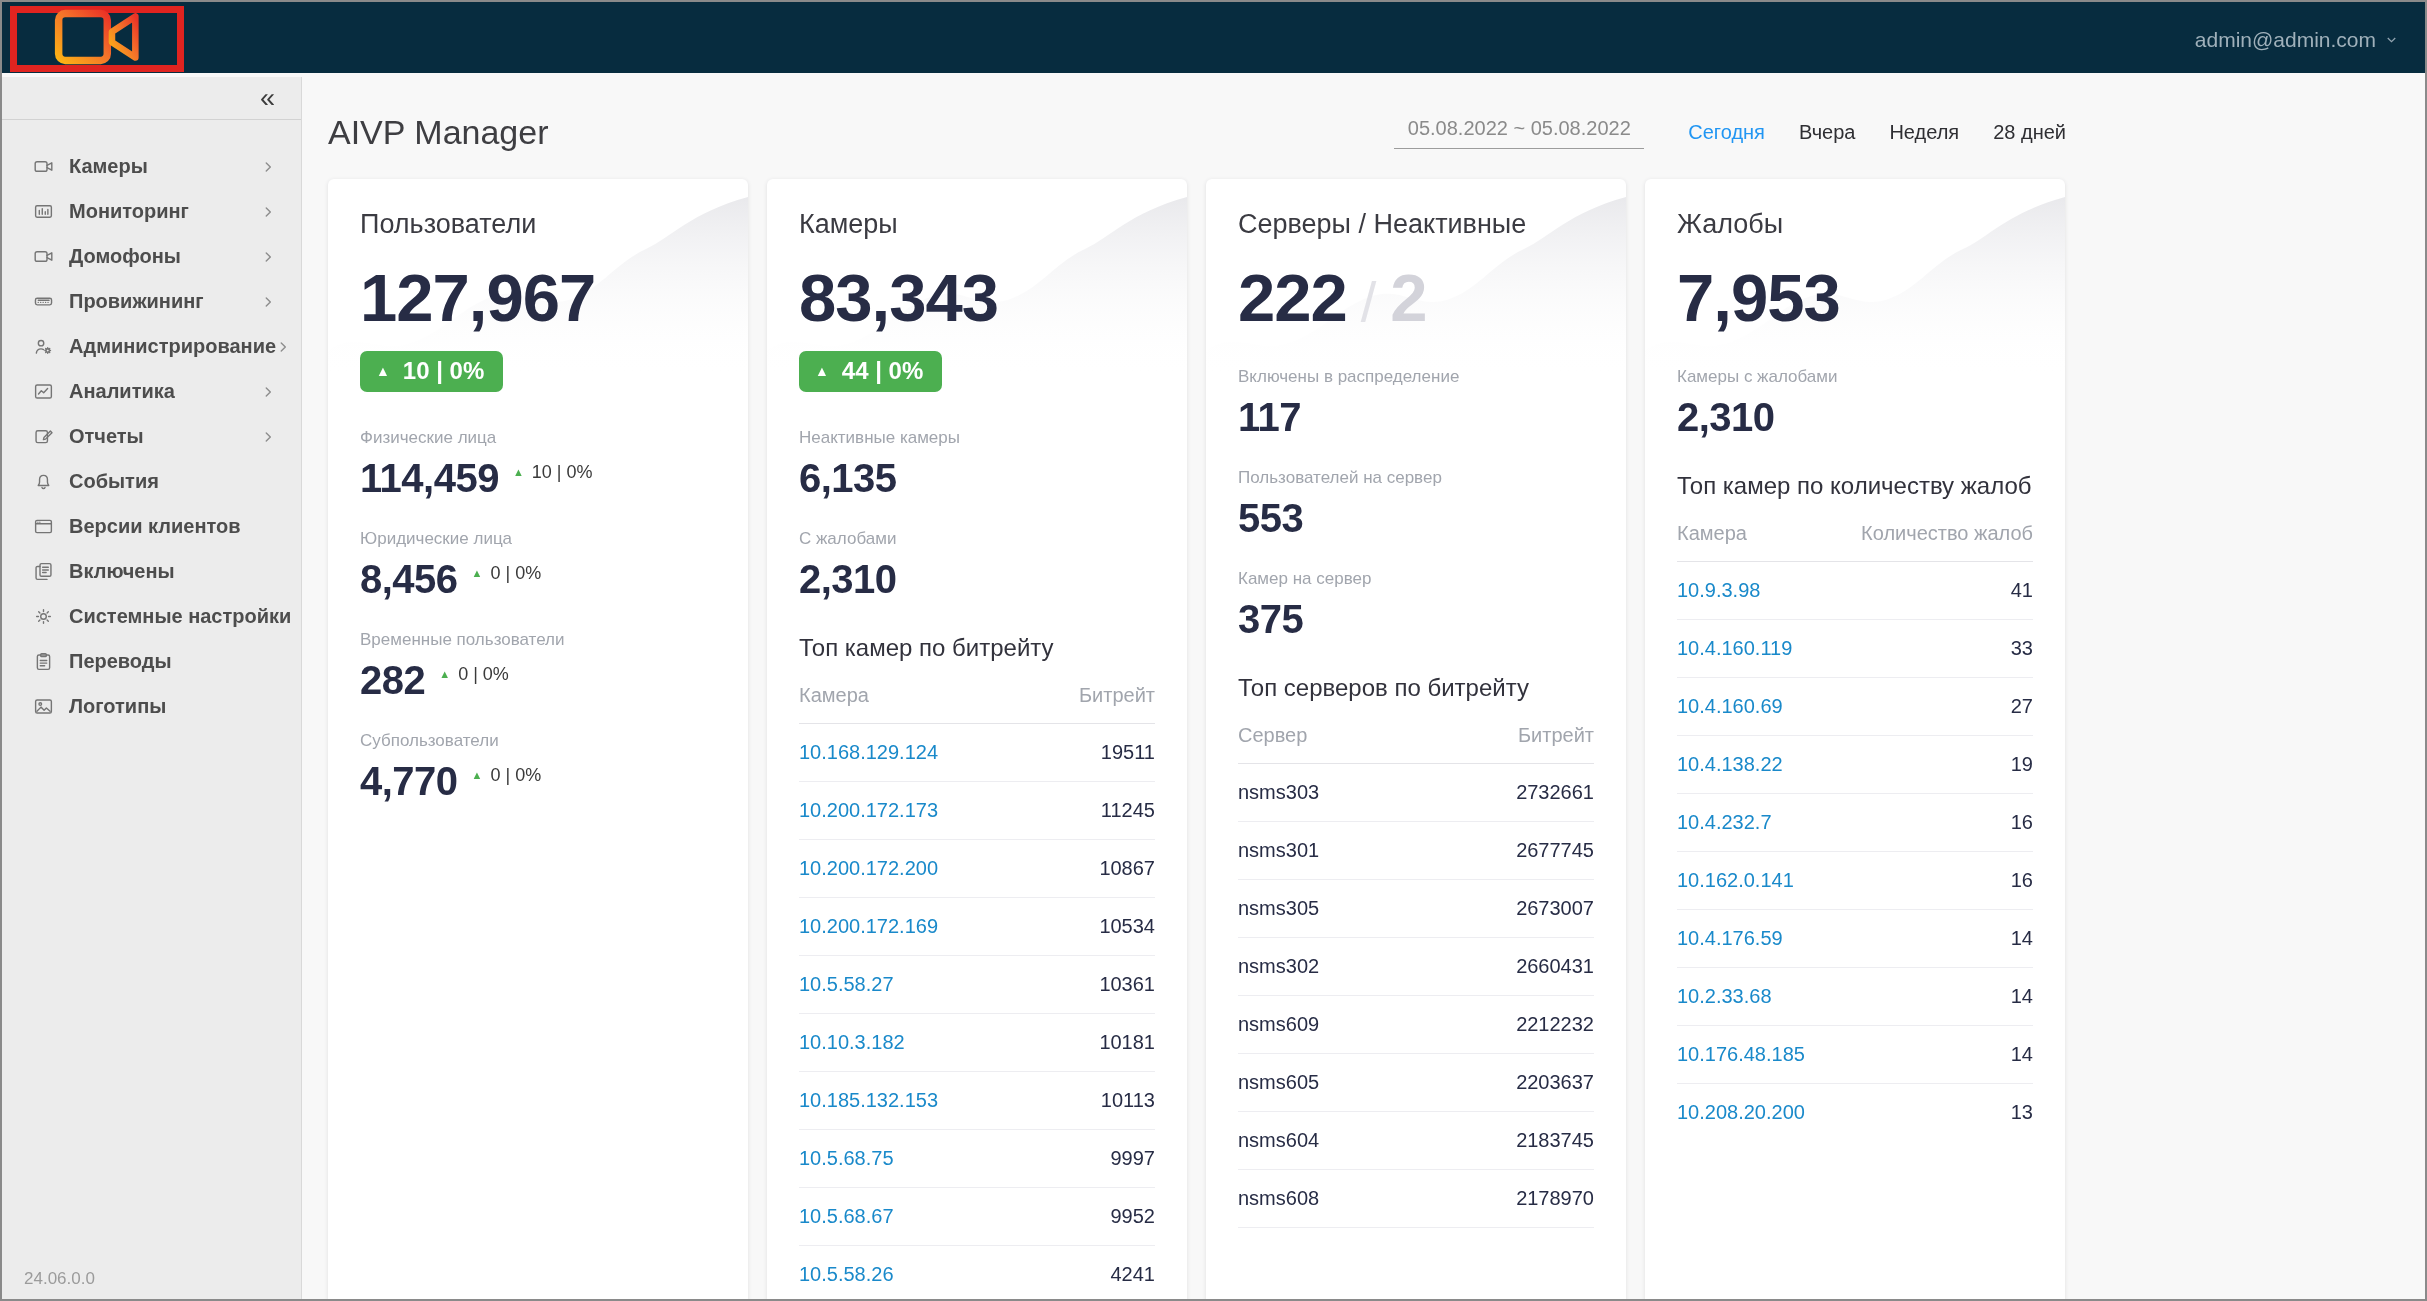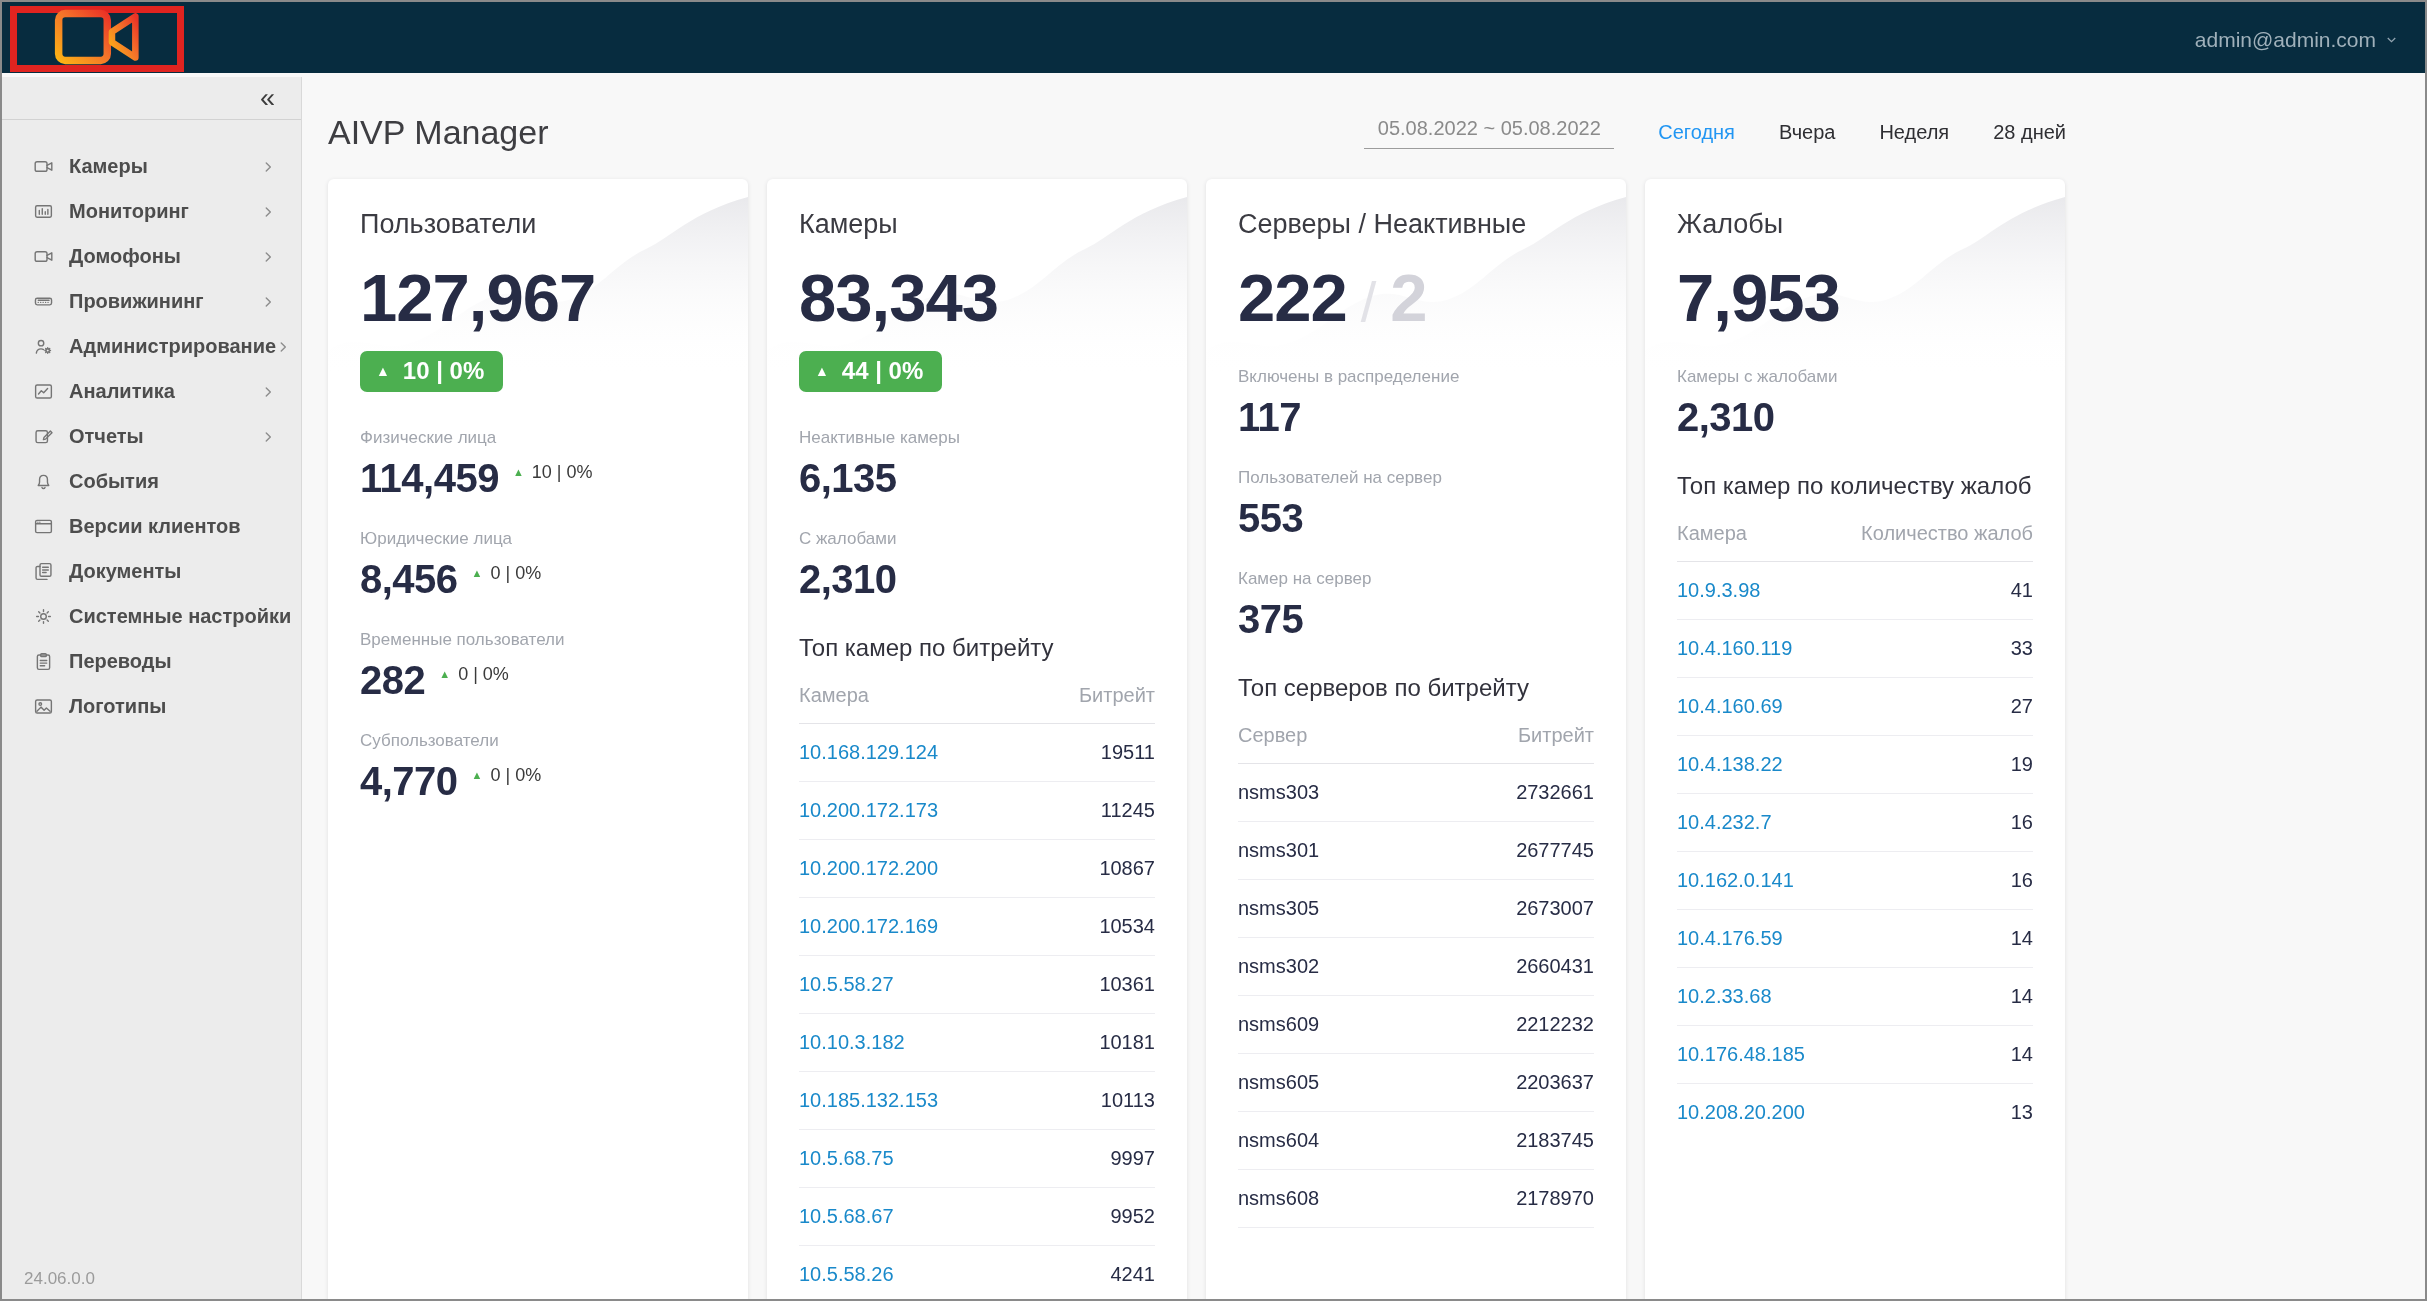--- a/index.html
+++ b/index.html
@@ -43,21 +43,21 @@
   
   .main { position:absolute; left:301px; top:75px; right:0; bottom:0; padding:30px 0 0 25px;margin-top:6px; }
   .header-row { width:1738px; display:flex; align-items:center; }
   .page-title { font-size:34px; color:#3e3e42; font-weight:400; }
   .header-controls { margin-left:auto; display:flex; align-items:center; }
   .date-input {
     width:250px; text-align:center; font-size:20px; color:#8a8a8a;
     background:transparent; border:none; border-bottom:1px solid #9c9c9c;
     padding-bottom:8px; margin-right:44px; outline:none; font-family:inherit;
   }
-  .tabs { display:flex; gap:44px; }
+  .tabs { display:flex; gap:34px; }
   .tab { font-size:20px; color:#2f2f33; cursor:pointer; }
   .tab.active { color:#2196f3; }
   
   .cards-row { margin-top:27px; display:flex; gap:19px; width:1738px; height:1400px; }
   .card {
     width:420px; flex:none; background:#fff; border-radius:6px;
     box-shadow:0 1px 4px rgba(40,40,60,.12);
     padding:30px 32px; position:relative; overflow:hidden;
   }
   .wave { position:absolute; top:0; right:0; pointer-events:none; }
@@ -265,21 +265,21 @@
     </div>
 
     <div class="side-item">
       <span class="sicon">
           <svg width="21" height="21" viewBox="0 0 24 24" fill="none" stroke="#757575" stroke-width="1.6" stroke-linecap="round" stroke-linejoin="round">
             <rect x="8" y="3" width="12.5" height="14.5" rx="1.6"></rect>
             <path d="M8 6.2H5.2c-.9 0-1.7.7-1.7 1.6v11.6c0 .9.8 1.6 1.7 1.6H16"></path>
             <path d="M11 7.2h6.5M11 10.2h6.5M11 13.2h4"></path>
           </svg>
         </span>
-      <span class="slabel">Документы</span>
+      <span class="slabel">Включены</span>
     </div>
 
     <div class="side-item">
       <span class="sicon">
           <svg width="21" height="21" viewBox="0 0 24 24" fill="none" stroke="#757575" stroke-width="1.6" stroke-linecap="round" stroke-linejoin="round">
             <circle cx="12" cy="12" r="3.2"></circle>
             <path d="M12 4.2v2M12 17.8v2M19.8 12h-2M6.2 12h-2M17.5 6.5l-1.4 1.4M7.9 16.1l-1.4 1.4M17.5 17.5l-1.4-1.4M7.9 7.9L6.5 6.5"></path>
           </svg>
         </span>
       <span class="slabel">Системные настройки</span>

